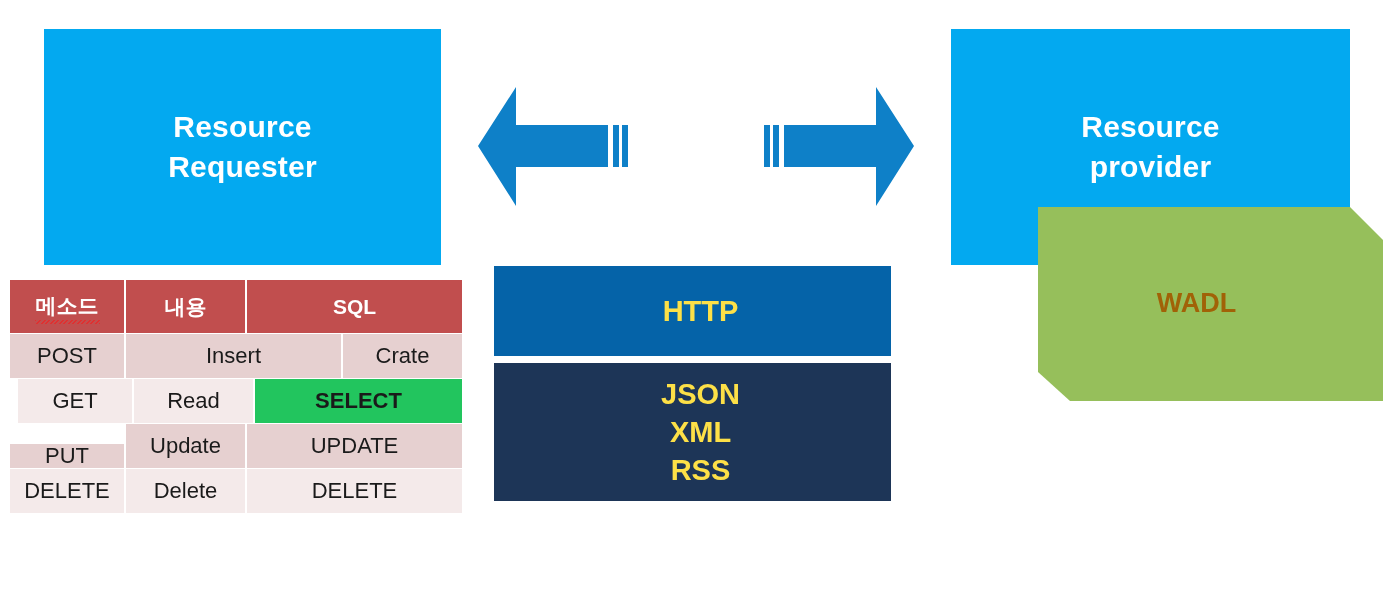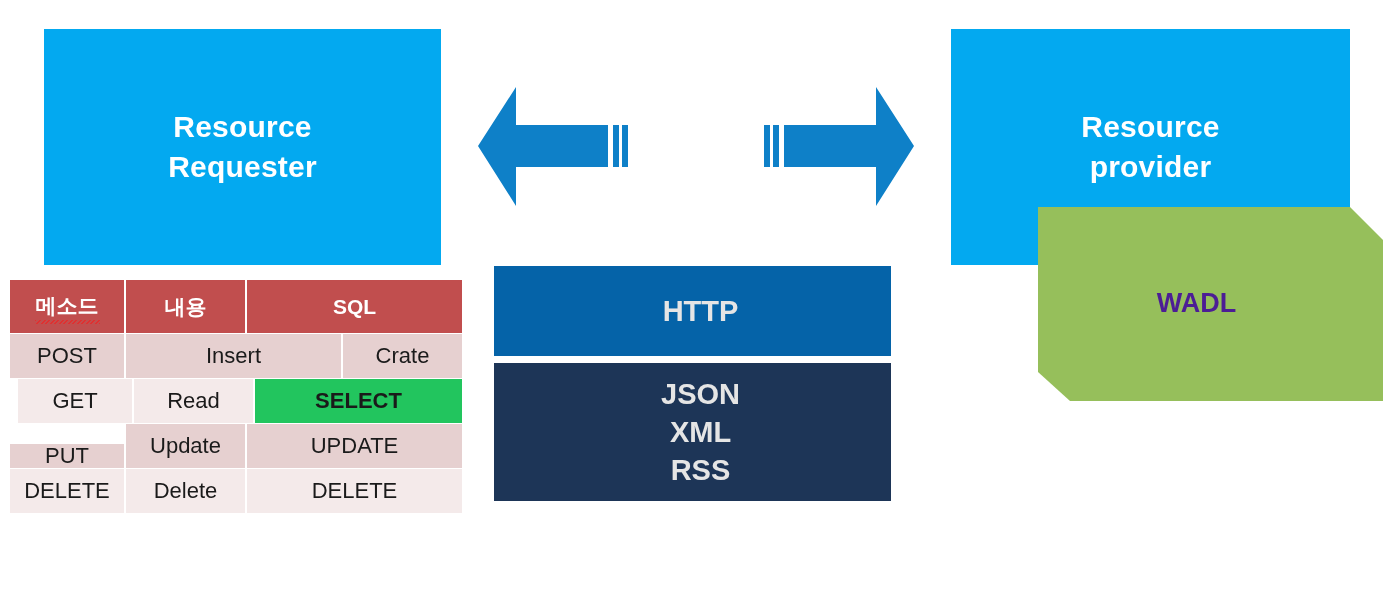--- a/index.html
+++ b/index.html
@@ -50,21 +50,21 @@
   #arrow-left-wrap  { left: 470px; top: 80px; width: 170px; height: 130px; }
   #arrow-right-wrap { left: 752px; top: 80px; width: 170px; height: 130px; }
   .arrow-svg { display: block; width: 100%; height: 100%; }
 
   
   .proto-box {
     display: flex;
     align-items: center;
     justify-content: center;
     text-align: center;
-    color: #e5e5e5;
+    color: #fde047;
     font-weight: bold;
     font-size: 29px;
     line-height: 1.32;
     padding-left: 16px;
   }
   #http-box    { left: 494px; top: 266px; width: 397px; height: 90px; }
   #payload-box { left: 494px; top: 363px; width: 397px; height: 138px; }
 
   
   #wadl-shape {
@@ -75,21 +75,21 @@
     position: absolute;
     inset: 0;
     clip-path: polygon(0 0, 312px 0, 100% 33px, 100% 100%, 32px 100%, 0 165px);
   }
   #wadl-shape .wadl-label {
     position: absolute;
     inset: 0;
     display: flex;
     align-items: center;
     justify-content: center;
-    color: #4c1d95;
+    color: #a16207;
     font-weight: bold;
     font-size: 27px;
     padding-right: 28px;
     padding-bottom: 2px;
     box-sizing: border-box;
   }
 
   
   #method-table {
     left: 10px; top: 280px;

